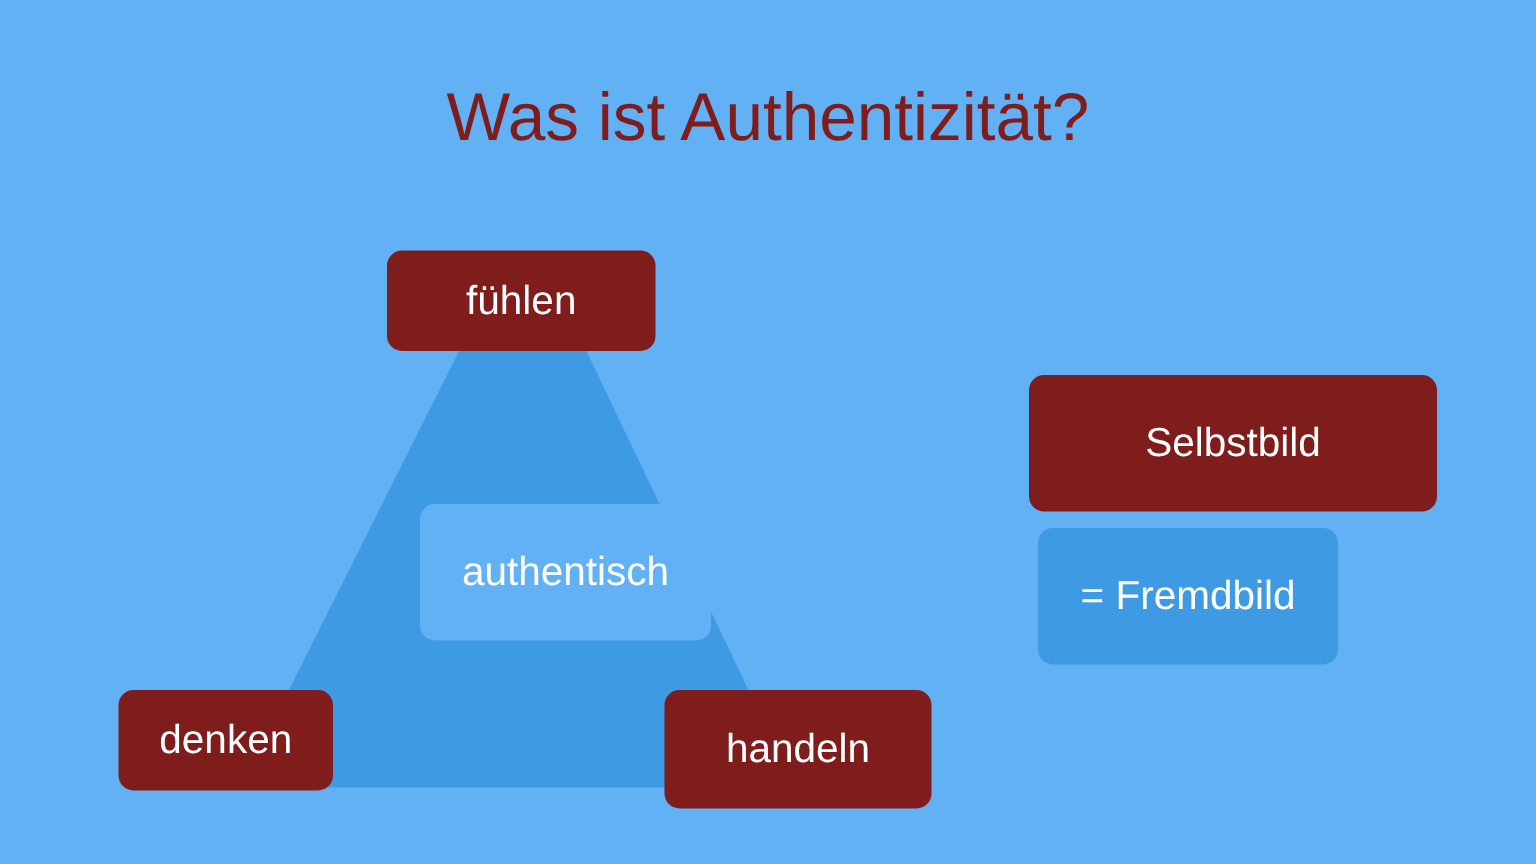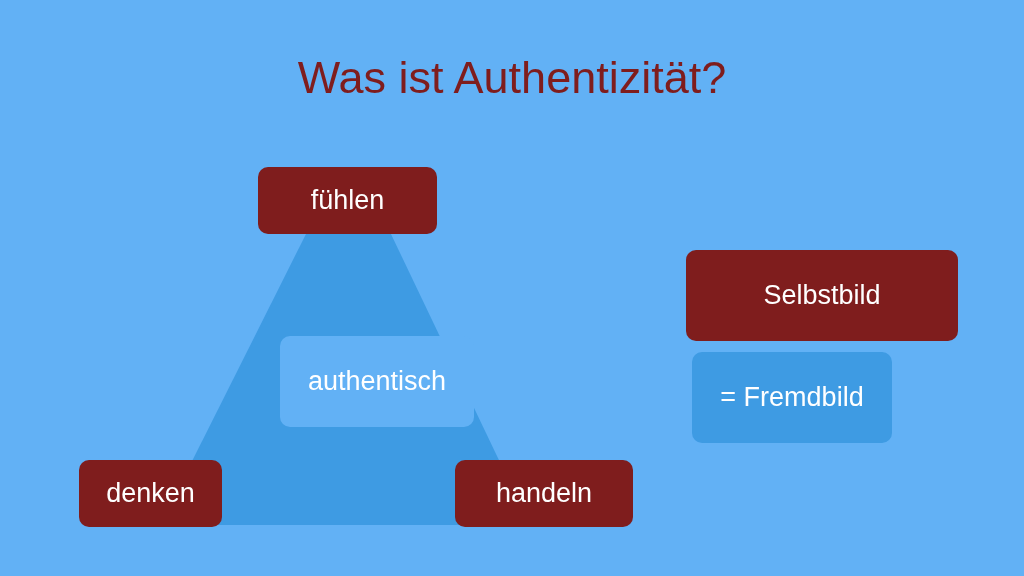--- a/index.html
+++ b/index.html
@@ -38,21 +38,21 @@
 </div>
 
 <div class="box light" style="left:264px; top:336px; width:194px; height:91px;margin-left:16px;">
   <span>authentisch</span>
 </div>
 
 <div class="box dark" style="left:79px; top:460px; width:143px; height:67px;">
   <span>denken</span>
 </div>
 
-<div class="box dark" style="left:443px; top:460px; width:178px; height:67px;margin-left:12px;">
+<div class="box dark" style="left:443px; top:460px; width:178px; height:79px;">
   <span>handeln</span>
 </div>
 
 <div class="box dark" style="left:686px; top:250px; width:272px; height:91px;">
   <span>Selbstbild</span>
 </div>
 
 <div class="box mid" style="left:692px; top:352px; width:200px; height:91px;">
   <span>= Fremdbild</span>
 </div>

